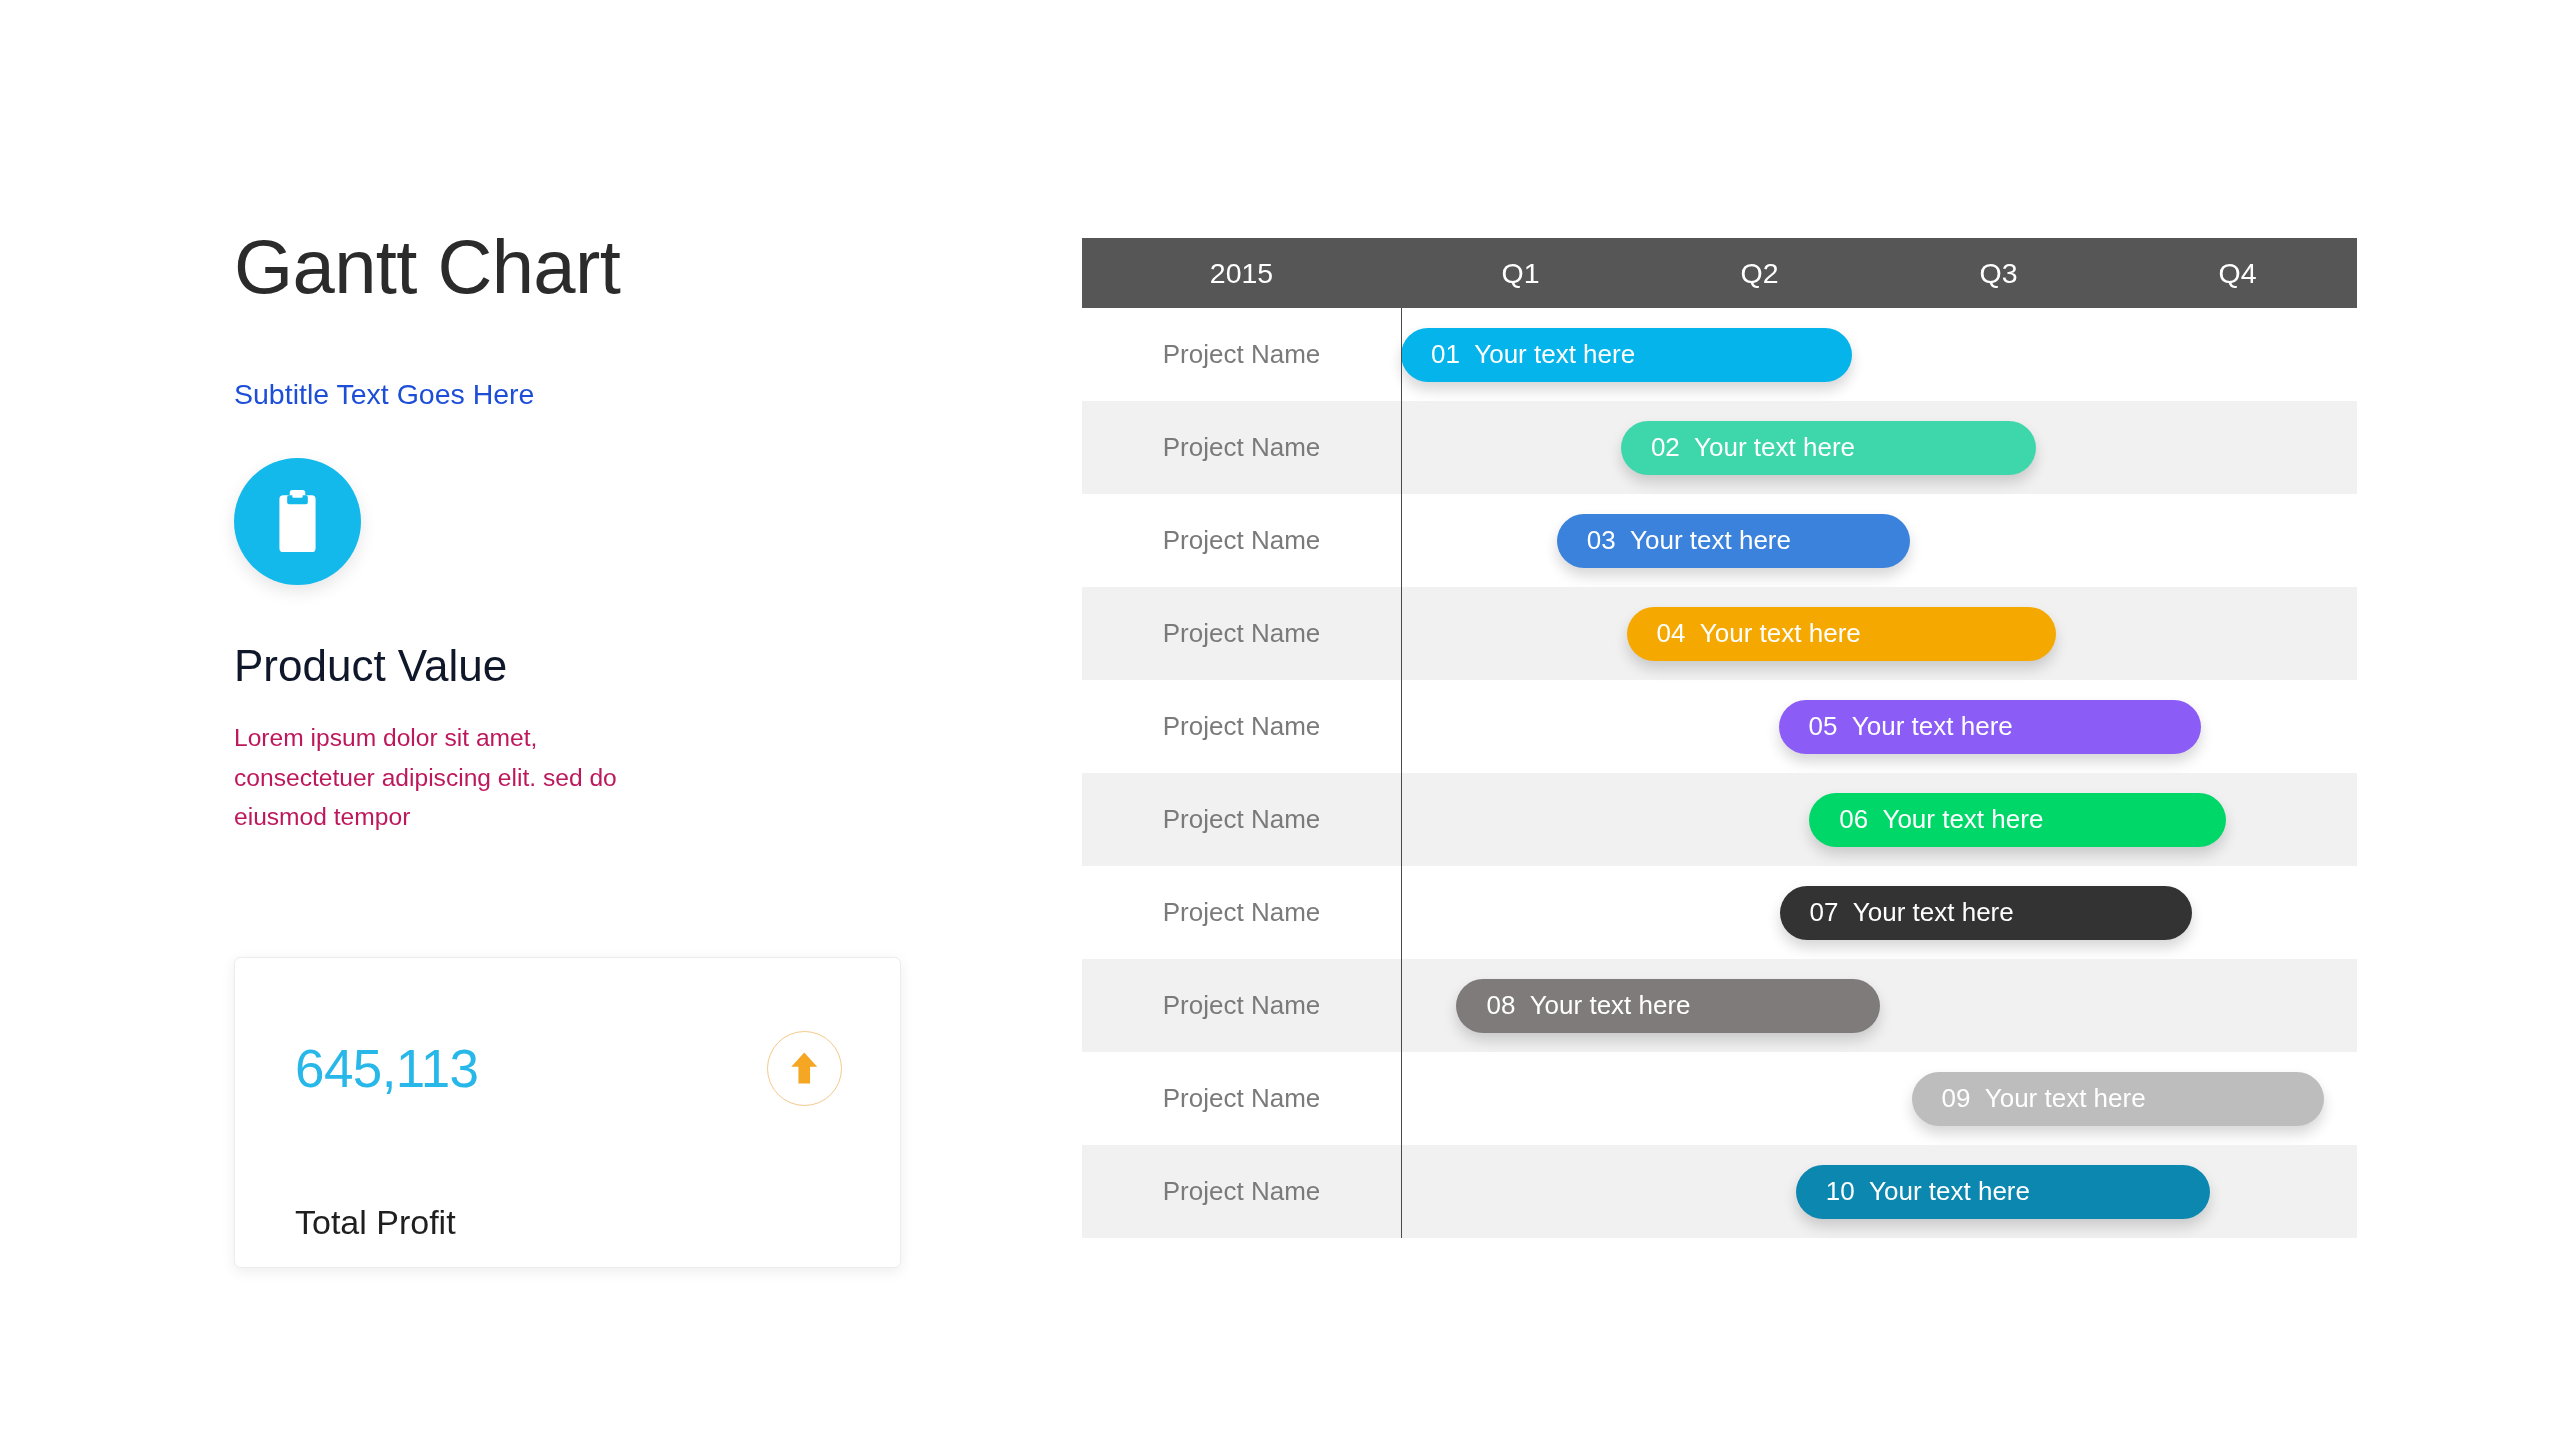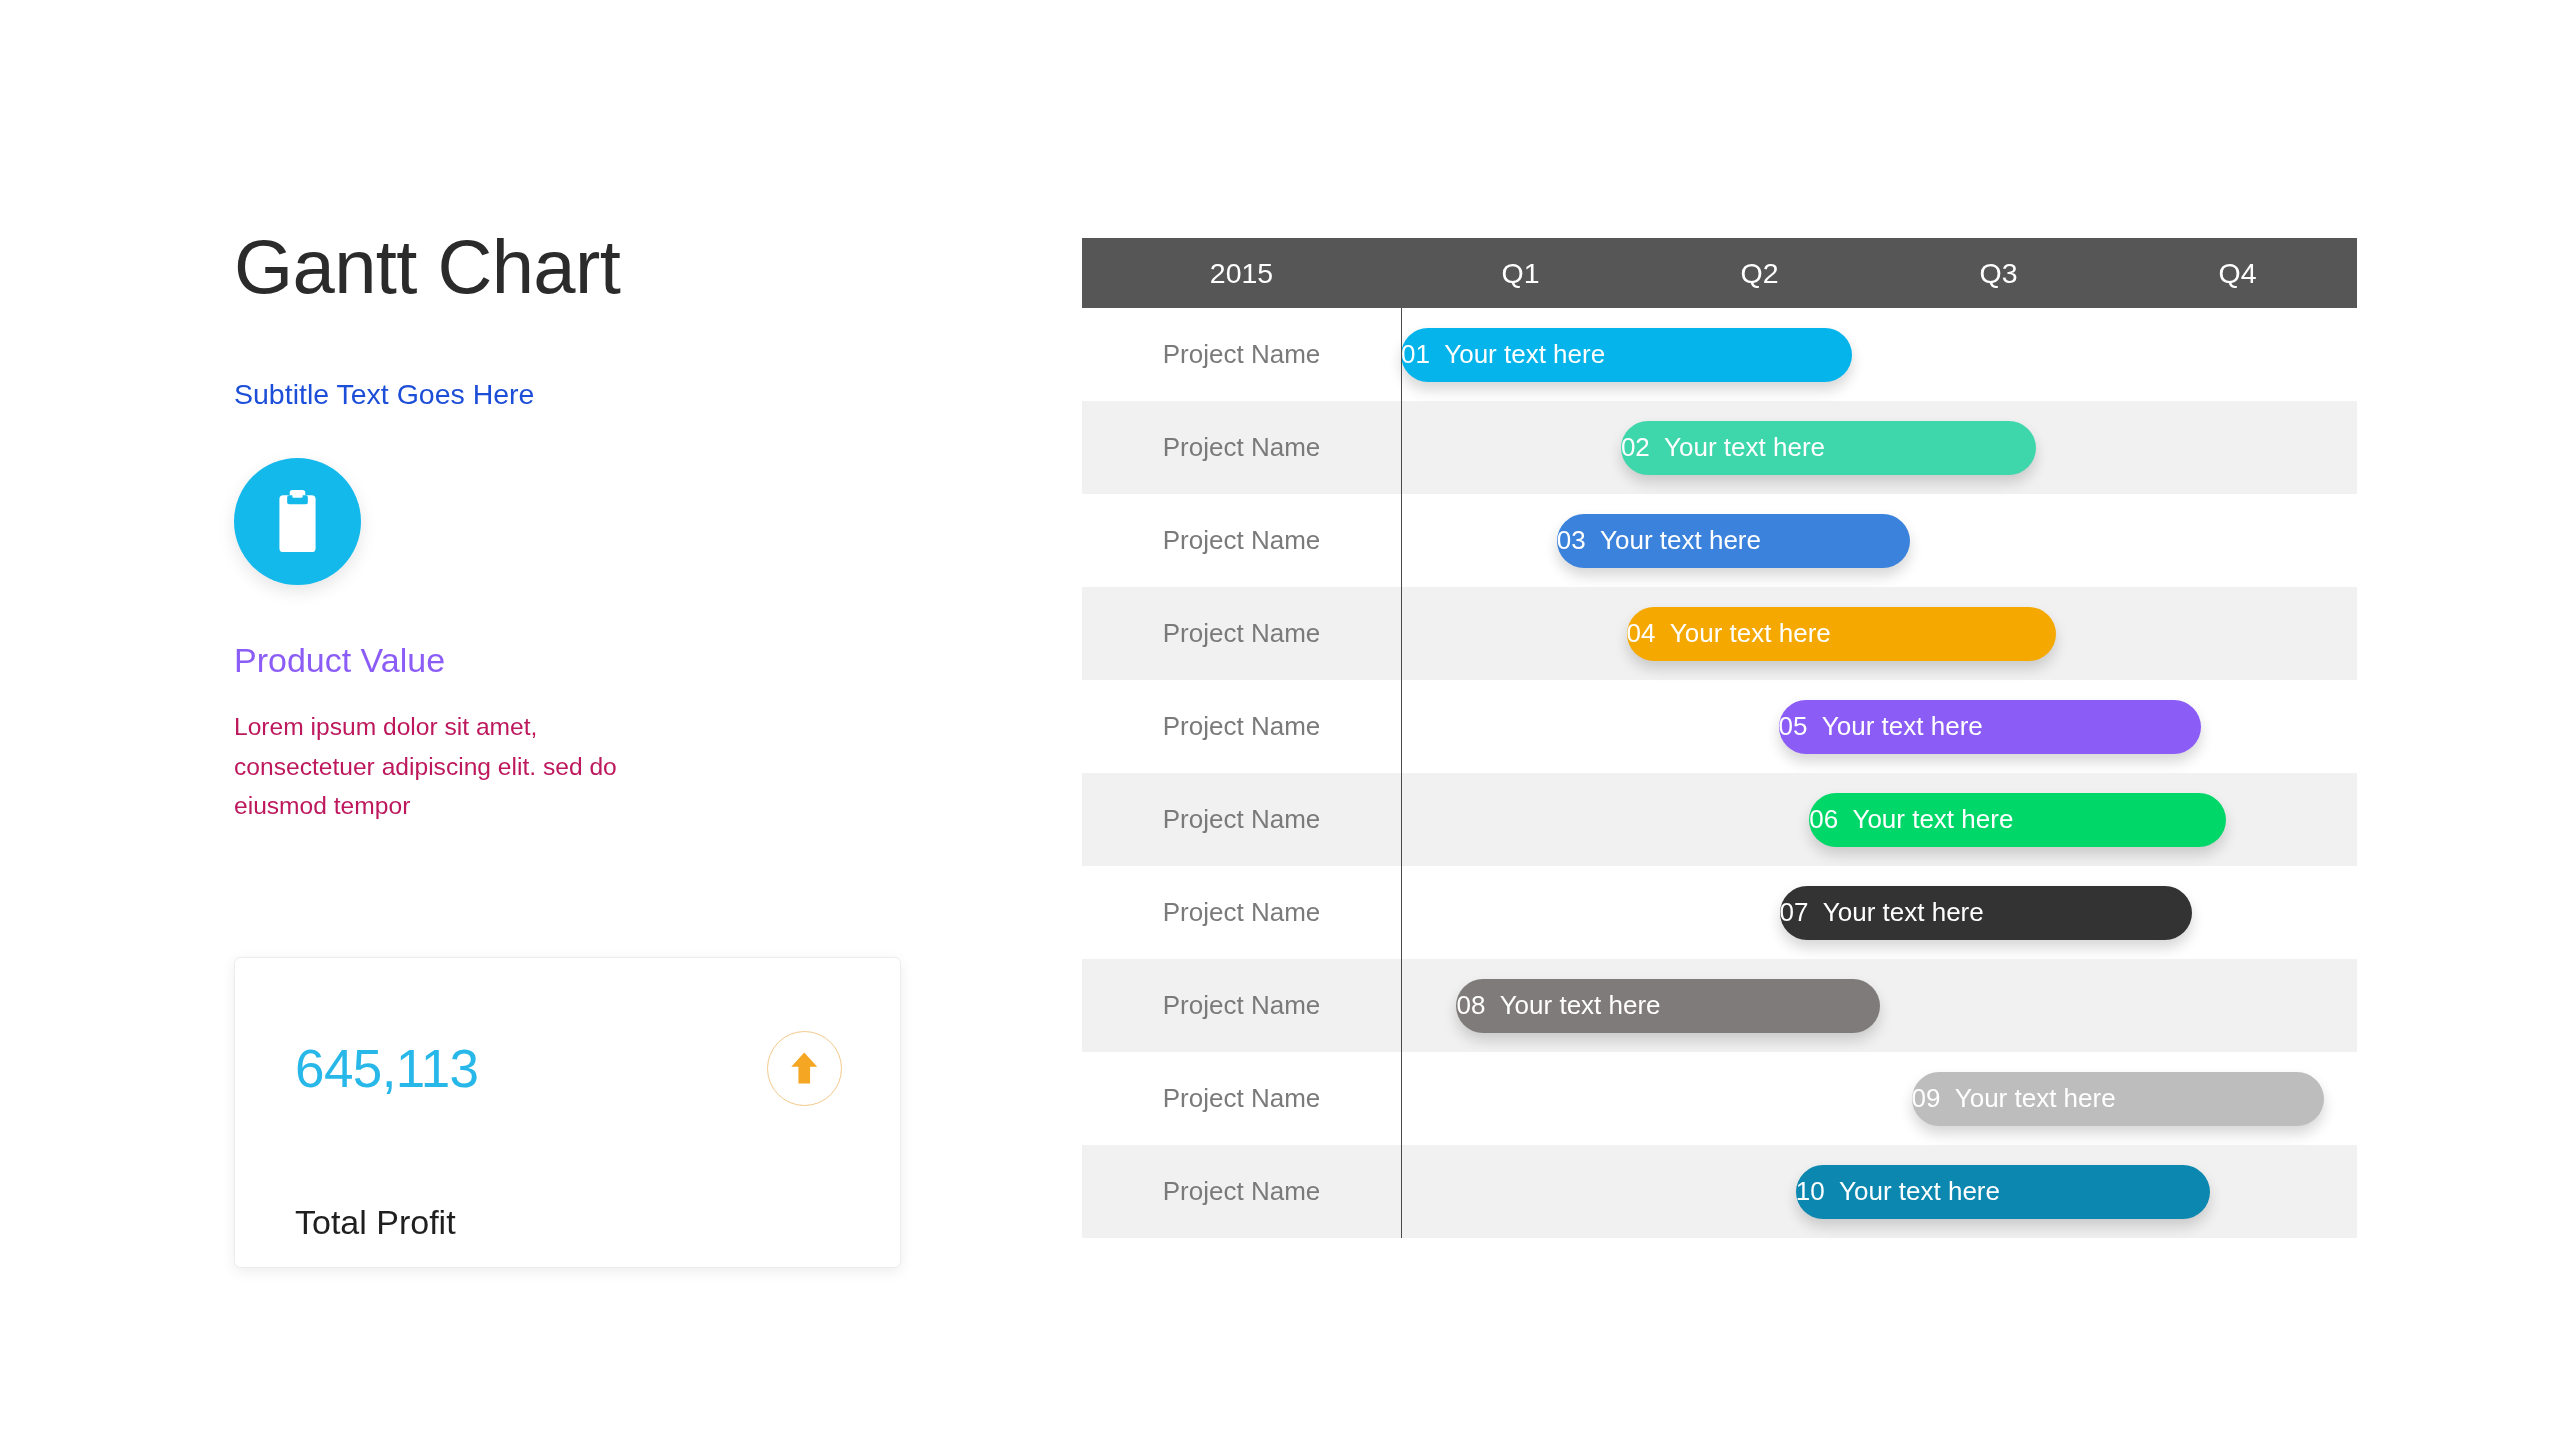--- a/index.html
+++ b/index.html
@@ -46,22 +46,22 @@
     background: #14b9ec;
     display: flex;
     align-items: center;
     justify-content: center;
     box-shadow: 0 6.5px 17px rgba(0,0,0,0.10);
   }
   .icon-circle svg { display:block; }
 
   .feature-title {
     margin-top: 56px;
-    font-size: 34px;
-    color: #8b5cf6;
+    font-size: 44px;
+    color: #0f172a;
     font-weight: 400;
   }
   .feature-body {
     margin-top: 27px;
     font-size: 24.6px;
     color: #be185d;
     line-height: 1.62;
     max-width: 415px;
   }
 
@@ -179,20 +179,21 @@
     transform: translateY(-50%);
     height: 54px;
     border-radius: 27px;
     display: flex;
     align-items: center;
     color: #ffffff;
     font-size: 26px;
     box-shadow: 0 7.8px 14.3px rgba(0,0,0,0.16);
     white-space: nowrap;
     box-sizing: border-box;
+    padding-left: 30px;
   }
   .bar .bar-num {
     font-weight: 400;
     margin-right: 14.3px;
   }
   .bar .bar-text { font-weight: 400; }
 </style>
 </head>
 <body>
 

